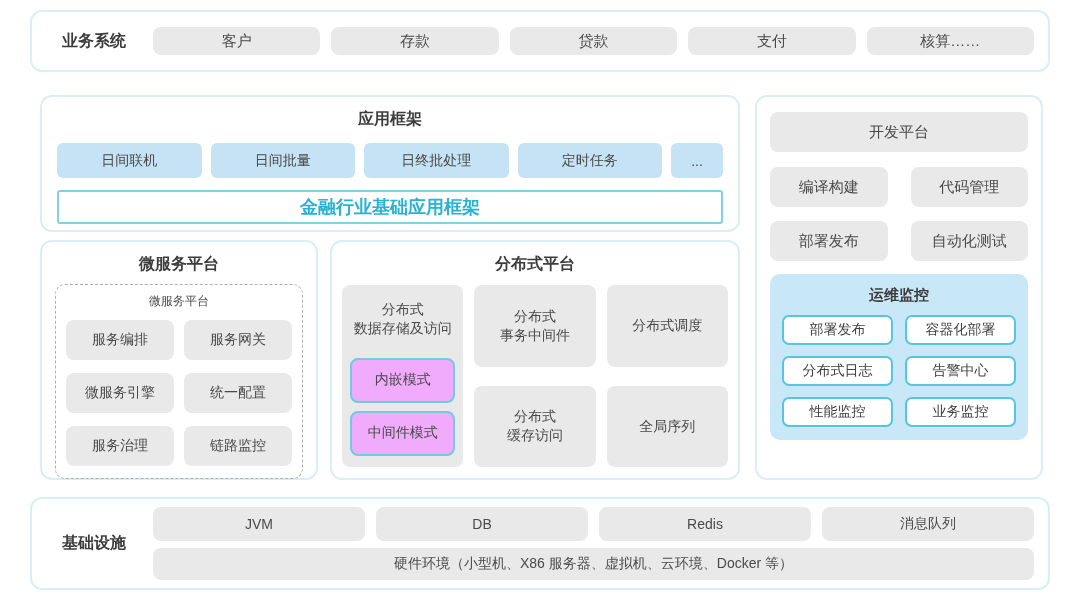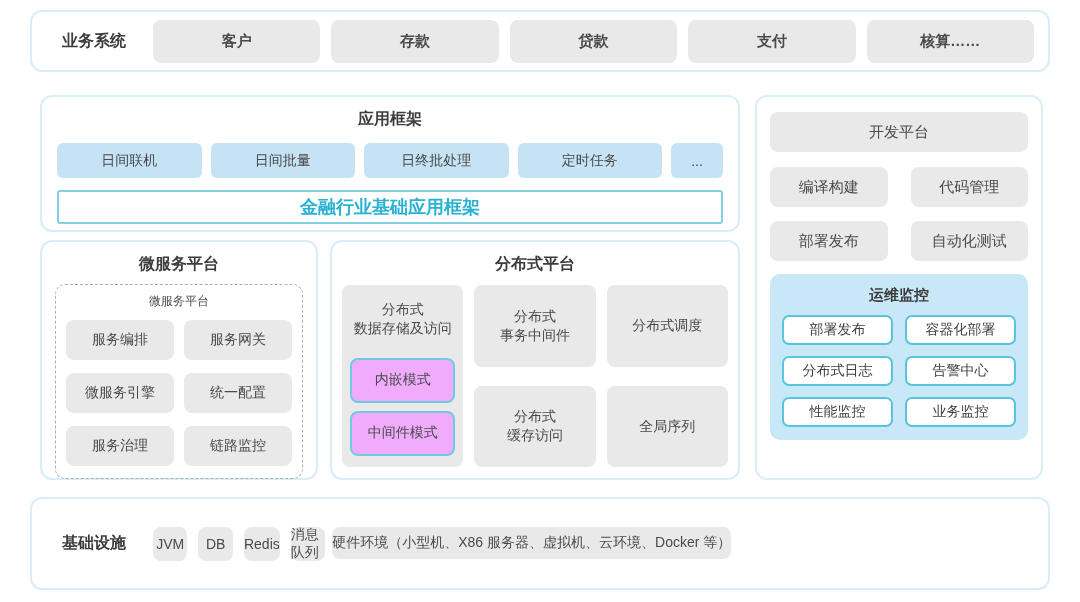--- a/index.html
+++ b/index.html
@@ -7,21 +7,21 @@
     font-family:"Liberation Sans","DejaVu Sans",sans-serif; color:#4a4a4a; }
   .stage { position:relative; width:1080px; height:602px; background:#fff; overflow:hidden; }
 
   .container { position:absolute; background:#fff; border:2px solid #d9eef6; border-radius:12px; }
 
   
   .band { display:flex; align-items:center; padding:0 14px; gap:11px; }
   .band-label { flex:0 0 96px; text-align:center; font-size:16px; font-weight:600; color:#3c3c3c; }
   .gray-box { background:#e9e9e9; border-radius:8px; display:flex; align-items:center;
     justify-content:center; font-size:15px; color:#4a4a4a; }
-  .band .gray-box { flex:1 1 0; height:43px;font-weight:bold; }
+  .band .gray-box { flex:1 1 0; height:28px; }
 
   
   .panel-title { text-align:center; font-size:16px; font-weight:600; color:#3c3c3c; padding-top:12px; }
   .af-row { display:flex; gap:9px; padding:0 15px; margin-top:13px; }
   .blue-box { background:#c5e3f4; border-radius:6px; height:35px; display:flex; align-items:center;
     justify-content:center; font-size:14px; color:#4a4a4a; flex:1 1 0; }
   .blue-box.small { flex:0 0 52px; }
   .cyan-bar { margin:12px 15px 0; height:34px; border:2px solid #82d1e2; border-radius:3px;
     background:#fff; display:flex; align-items:center; justify-content:center;
     font-size:18px; font-weight:700; color:#29b2d2; }
@@ -52,21 +52,21 @@
   .devops-grid .gray-box { height:40px; }
   .monitor { margin:13px 13px 0; background:#c9e8f7; border-radius:10px; padding:9px 12px 13px; }
   .monitor-title { text-align:center; font-size:15px; font-weight:600; color:#3c3c3c; margin:3px 0 10px; }
   .monitor-grid { display:grid; grid-template-columns:1fr 1fr; gap:11px 12px; }
   .white-box { background:#fff; border:2px solid #57c5db; border-radius:7px; height:30px;
     display:flex; align-items:center; justify-content:center; font-size:14px; color:#3f3f3f; }
 
   
   .infra { display:flex; align-items:center; padding:0 14px; gap:11px; }
   .infra-label { flex:0 0 96px; text-align:center; font-size:16px; font-weight:600; color:#3c3c3c; }
-  .infra-right { flex:1 1 0; display:flex; flex-direction:row; gap:7px; }
+  .infra-right { flex:1 1 0; display:flex; flex-direction:column; gap:7px; }
   .infra-row { display:flex; gap:11px; }
   .infra-row .gray-box { flex:1 1 0; height:34px; font-size:14px; }
   .hw-bar { height:32px; font-size:14px; }
 </style>
 </head>
 <body>
 
 <div class="stage">
 
   <div class="container band" style="left:30px; top:10px; width:1020px; height:62px;">

